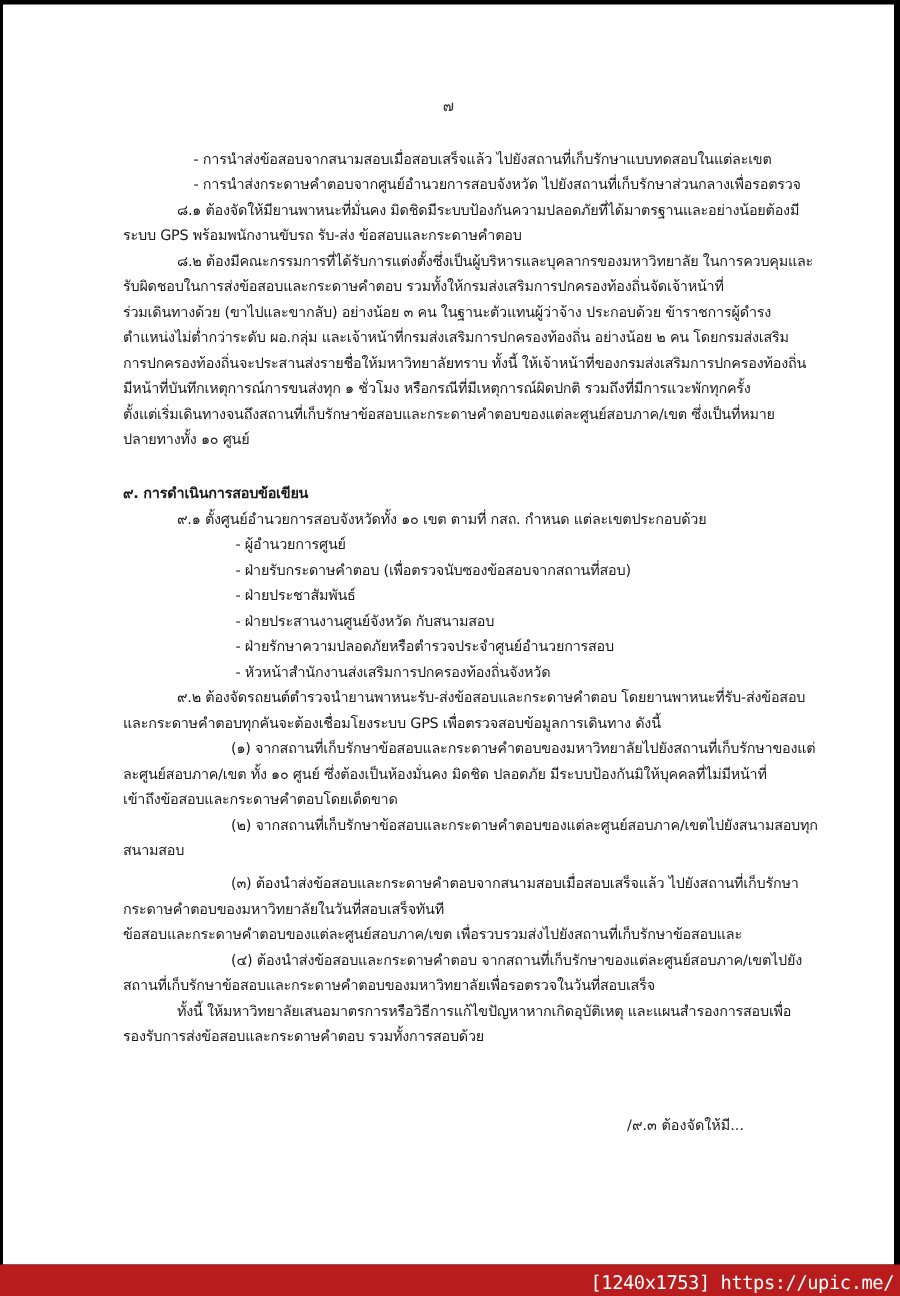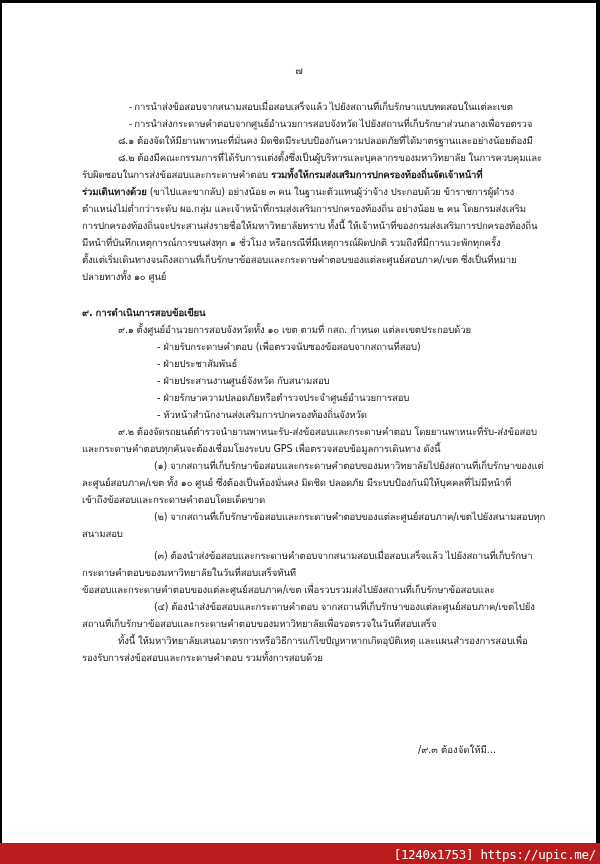--- a/index.html
+++ b/index.html
@@ -13,25 +13,25 @@
     }
     .page-number {
       position: absolute; top: 60px; left: 0; width: 100%;
       text-align: center; font-size: 10px; color: #333;
     }
     .body-text {
       position: absolute; left: 80px; top: 95px; width: 440px;
       font-size: 9.6px; line-height: 17px; letter-spacing: -0.15px;
     }
     .line { white-space: nowrap; height: 17px; overflow: visible; }
-    .bullet { padding-left: 47px; font-family: Liberation Serif, serif; }
+    .bullet { padding-left: 47px; }
     .bullet2 { padding-left: 75px; }
     .indent1 { padding-left: 36px; }
     .indent2 { padding-left: 72px; }
-    .bold { font-weight: bold; }
+    .bold { font-weight: normal; }
     .heading { font-weight: bold; margin-top: 19px; }
     .continue-note {
       position: absolute; left: 16px; width: 478px; top: 739px;
       text-align: right; font-size: 9.6px; color: #1a1a1a;
     }
     .footer-bar {
       position: absolute; left: 0; bottom: 0; width: 600px; height: 21px; background: #b91c1c;
     }
     .footer-text {
       position: absolute; right: 4px; bottom: 2px; color: #fff;
@@ -42,32 +42,34 @@
 <body>
 
 <div class="page">
   <div class="page-number">๗</div>
 
   <div class="body-text">
     <div class="line bullet">- การนำส่งข้อสอบจากสนามสอบเมื่อสอบเสร็จแล้ว ไปยังสถานที่เก็บรักษาแบบทดสอบในแต่ละเขต</div>
     <div class="line bullet">- การนำส่งกระดาษคำตอบจากศูนย์อำนวยการสอบจังหวัด ไปยังสถานที่เก็บรักษาส่วนกลางเพื่อรอตรวจ</div>
 
     <div class="line indent1">๘.๑ ต้องจัดให้มียานพาหนะที่มั่นคง มิดชิดมีระบบป้องกันความปลอดภัยที่ได้มาตรฐานและอย่างน้อยต้องมี</div>
+    <div class="line">ระบบ GPS พร้อมพนักงานขับรถ รับ-ส่ง ข้อสอบและกระดาษคำตอบ</div>
 
     <div class="line indent1">๘.๒ ต้องมีคณะกรรมการที่ได้รับการแต่งตั้งซึ่งเป็นผู้บริหารและบุคลากรของมหาวิทยาลัย ในการควบคุมและ</div>
     <div class="line"><span>รับผิดชอบในการส่งข้อสอบและกระดาษคำตอบ </span><span class="bold">รวมทั้งให้กรมส่งเสริมการปกครองท้องถิ่นจัดเจ้าหน้าที่</span></div>
     <div class="line"><span class="bold">ร่วมเดินทางด้วย</span><span> (ขาไปและขากลับ) อย่างน้อย ๓ คน ในฐานะตัวแทนผู้ว่าจ้าง ประกอบด้วย ข้าราชการผู้ดำรง</span></div>
     <div class="line">ตำแหน่งไม่ต่ำกว่าระดับ ผอ.กลุ่ม และเจ้าหน้าที่กรมส่งเสริมการปกครองท้องถิ่น อย่างน้อย ๒ คน โดยกรมส่งเสริม</div>
     <div class="line">การปกครองท้องถิ่นจะประสานส่งรายชื่อให้มหาวิทยาลัยทราบ ทั้งนี้ ให้เจ้าหน้าที่ของกรมส่งเสริมการปกครองท้องถิ่น</div>
     <div class="line">มีหน้าที่บันทึกเหตุการณ์การขนส่งทุก ๑ ชั่วโมง หรือกรณีที่มีเหตุการณ์ผิดปกติ รวมถึงที่มีการแวะพักทุกครั้ง</div>
     <div class="line">ตั้งแต่เริ่มเดินทางจนถึงสถานที่เก็บรักษาข้อสอบและกระดาษคำตอบของแต่ละศูนย์สอบภาค/เขต ซึ่งเป็นที่หมาย</div>
     <div class="line">ปลายทางทั้ง ๑๐ ศูนย์</div>
 
     <div class="line heading">๙. การดำเนินการสอบข้อเขียน</div>
     <div class="line indent1">๙.๑ ตั้งศูนย์อำนวยการสอบจังหวัดทั้ง ๑๐ เขต ตามที่ กสถ. กำหนด แต่ละเขตประกอบด้วย</div>
+    <div class="line bullet2">- ผู้อำนวยการศูนย์</div>
     <div class="line bullet2">- ฝ่ายรับกระดาษคำตอบ (เพื่อตรวจนับซองข้อสอบจากสถานที่สอบ)</div>
     <div class="line bullet2">- ฝ่ายประชาสัมพันธ์</div>
     <div class="line bullet2">- ฝ่ายประสานงานศูนย์จังหวัด กับสนามสอบ</div>
     <div class="line bullet2">- ฝ่ายรักษาความปลอดภัยหรือตำรวจประจำศูนย์อำนวยการสอบ</div>
     <div class="line bullet2">- หัวหน้าสำนักงานส่งเสริมการปกครองท้องถิ่นจังหวัด</div>
 
     <div class="line indent1">๙.๒ ต้องจัดรถยนต์ตำรวจนำยานพาหนะรับ-ส่งข้อสอบและกระดาษคำตอบ โดยยานพาหนะที่รับ-ส่งข้อสอบ</div>
     <div class="line">และกระดาษคำตอบทุกคันจะต้องเชื่อมโยงระบบ GPS เพื่อตรวจสอบข้อมูลการเดินทาง ดังนี้</div>
 
     <div class="line indent2">(๑) จากสถานที่เก็บรักษาข้อสอบและกระดาษคำตอบของมหาวิทยาลัยไปยังสถานที่เก็บรักษาของแต่</div>

